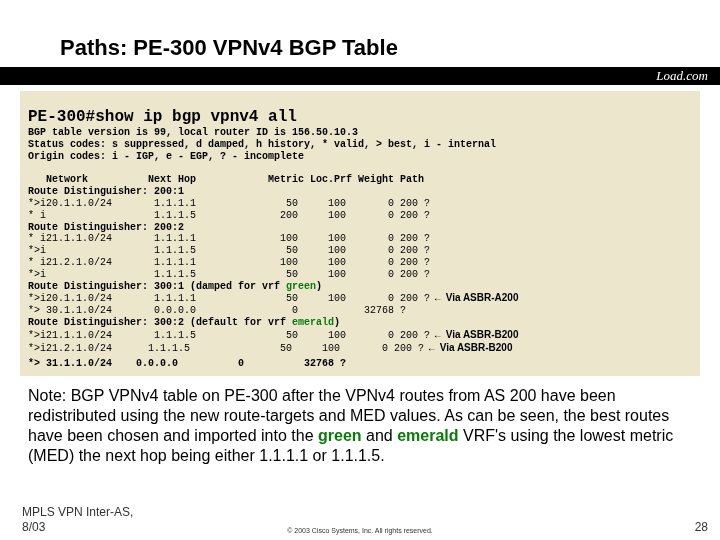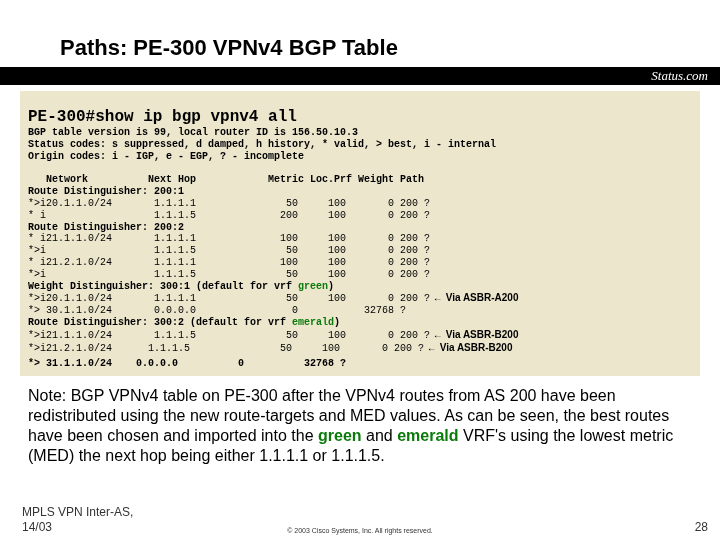--- a/index.html
+++ b/index.html
@@ -16,40 +16,40 @@
 .note .green{color:#0a7a0a}
 .footer-left{position:absolute;left:22px;bottom:6px;font-size:12px;color:#333;line-height:1.2}
 .footer-mid{position:absolute;left:50%;bottom:6px;transform:translateX(-50%);font-size:7px;color:#333}
 .footer-right{position:absolute;right:12px;bottom:6px;font-size:12px;color:#333}
 .arrow{font-family:Arial;font-weight:normal}
 </style>
 </head>
 <body>
 <div class="slide">
 <h1 class="title"><br><span>Paths: PE-300 VPNv4 BGP Table</span></h1>
-<div class="ciscobar">Status.com</div>
+<div class="ciscobar">Load.com</div>
 <div class="terminal">
 <span class="cmd">PE-300#show ip bgp vpnv4 all</span>
 <b>BGP table version is 99, local router ID is 156.50.10.3</b>
 <b>Status codes: s suppressed, d damped, h history, * valid, &gt; best, i - internal</b>
 <b>Origin codes: i - IGP, e - EGP, ? - incomplete</b>
 
 <b>   Network          Next Hop            Metric Loc.Prf Weight Path</b>
 <b>Route Distinguisher: 200:1</b>
 <span>*&gt;i20.1.1.0/24       1.1.1.1               50     100       0 200 ?</span>
 <span>* i                  1.1.1.5              200     100       0 200 ?</span>
 <b>Route Distinguisher: 200:2</b>
 <span>* i21.1.1.0/24       1.1.1.1              100     100       0 200 ?</span>
 <span>*&gt;i                  1.1.1.5               50     100       0 200 ?</span>
 <span>* i21.2.1.0/24       1.1.1.1              100     100       0 200 ?</span>
 <span>*&gt;i                  1.1.1.5               50     100       0 200 ?</span>
-<b><span>Weight Distinguisher: 300:1 (default for vrf </span><span class="green">green</span><span>)</span></b>
+<b><span>Route Distinguisher: 300:1 (damped for vrf </span><span class="green">green</span><span>)</span></b>
 <span>*&gt;i20.1.1.0/24       1.1.1.1               50     100       0 200 ?</span><span class="annot"> <span class="arrow">←</span> <b>Via ASBR-A200</b></span>
 <span>*&gt; 30.1.1.0/24       0.0.0.0                0           32768 ?</span>
 <b><span>Route Distinguisher: 300:2 (default for vrf </span><span class="green">emerald</span><span>)</span></b>
 <span>*&gt;i21.1.1.0/24       1.1.1.5               50     100       0 200 ?</span><span class="annot"> <span class="arrow">←</span> <b>Via ASBR-B200</b></span>
 <span>*&gt;i21.2.1.0/24      1.1.1.5               50     100       0 200 ?</span><span class="annot"> <span class="arrow">←</span> <b>Via ASBR-B200</b></span>
 <div class="extra">*&gt; 31.1.1.0/24    0.0.0.0          0          32768 ?</div></div>
 <div class="note"><span>Note: BGP VPNv4 table on PE-300 after the VPNv4 routes from AS 200 have been redistributed using the new route-targets and MED values. As can be seen, the best routes have been chosen and imported into the </span><span class="green">green</span><span> and </span><span class="green">emerald</span><span> VRF's using the lowest metric (MED) the next hop being either 1.1.1.1 or 1.1.1.5.</span></div>
 </div>
-<div class="footer-left"><span>MPLS VPN Inter-AS,</span><br><span>14/03</span></div>
+<div class="footer-left"><span>MPLS VPN Inter-AS,</span><br><span>8/03</span></div>
 <div class="footer-mid">© 2003 Cisco Systems, Inc. All rights reserved.</div>
 <div class="footer-right">28</div>
 
 </body></html>

